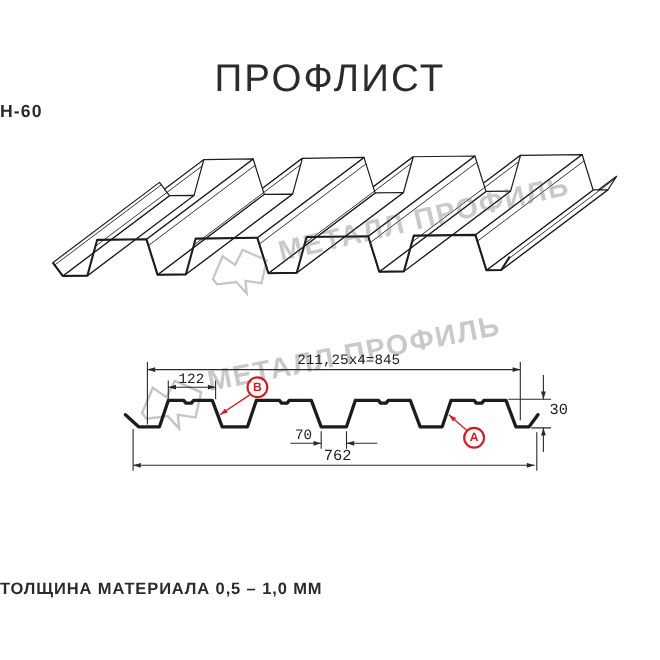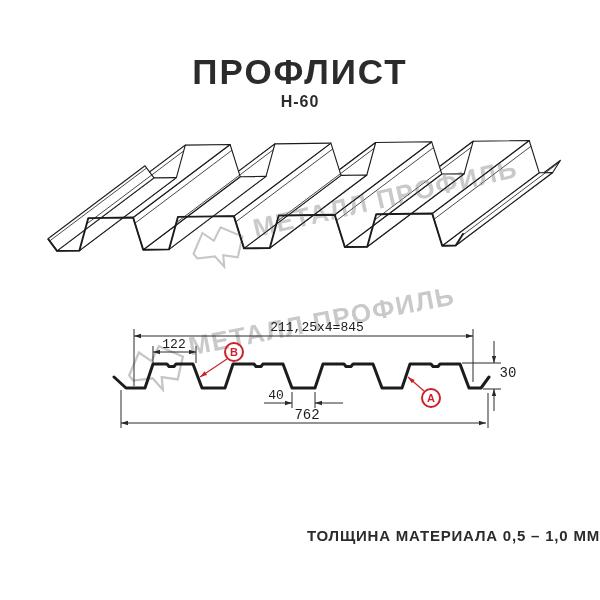--- a/index.html
+++ b/index.html
@@ -1,23 +1,23 @@
 <!DOCTYPE html>
 <html><head>
 <meta charset="utf-8">
 <style>
   html,body{margin:0;padding:0;}
   body{width:600px;height:600px;background:#ffffff;position:relative;overflow:hidden;
        font-family:"Liberation Sans", sans-serif;}
   .abs{position:absolute;}
-  .page-title{left:0;top:52px;width:600px;text-align:center;font-size:35px;font-weight:700;
+  .page-title{left:0;top:52px;width:600px;text-align:center;font-size:35px;font-weight:400;
       letter-spacing:2px;color:#2b2b2b;}
-  .page-subtitle{left:0;top:93px;width:600px;text-align:center;font-size:16px;font-weight:700;
+  .page-subtitle{left:0;top:93px;width:600px;text-align:left;font-size:16px;font-weight:700;
       letter-spacing:1px;color:#2b2b2b;}
-  .page-footer{left:0;top:527px;width:600px;text-align:right;font-size:15px;font-weight:700;
+  .page-footer{left:0;top:527px;width:600px;text-align:left;font-size:15px;font-weight:700;
       letter-spacing:.8px;color:#2b2b2b;}
   .dim-label{font-size:13px;color:#1d1d1d;text-align:center;white-space:nowrap;font-family:Liberation Mono, monospace;}
   .badge{width:16px;height:16px;border:2px solid #cc2127;border-radius:50%;color:#cc2127;
       font-size:11px;font-weight:700;text-align:center;line-height:16px;background:transparent;}
   .wm-text{font-size:26px;font-weight:700;letter-spacing:1.5px;color:#c9c9c9;white-space:nowrap;
       transform-origin:left top;mix-blend-mode:darken;}
   .wm-logo{mix-blend-mode:darken;}
   svg{position:absolute;left:0;}
 </style>
 </head>
@@ -99,20 +99,20 @@
     <line x1="494" y1="96" x2="494" y2="74" stroke="#2a2a2a" stroke-width="1"></line>
     <polygon points="494,74 496.2,81 491.8,81" fill="#2a2a2a"></polygon>
     <line x1="227" y1="44" x2="200" y2="62" stroke="#cc2127" stroke-width="1.2"></line>
     <polygon points="200,62 204.6040116286694,56.28658797888014 207.0446924920604,59.947609273966656" fill="#cc2127"></polygon>
     <line x1="424" y1="76" x2="408" y2="62" stroke="#cc2127" stroke-width="1.2"></line>
     <polygon points="408,62 414.71674700025886,64.95386352672449 411.8193267256374,68.26520098343477" fill="#cc2127"></polygon>
   </svg>
 
 <div class="abs dim-label" style="left:152px;top:337px;width:44px">122</div>
 <div class="abs dim-label" style="left:237px;top:320px;width:160px">211,25x4=845</div>
-<div class="abs dim-label" style="left:262px;top:388px;width:28px">40</div>
+<div class="abs dim-label" style="left:262px;top:388px;width:28px">70</div>
 <div class="abs dim-label" style="left:285px;top:407px;width:44px;font-size:14px">762</div>
 <div class="abs dim-label" style="left:496px;top:365px;width:24px;font-size:14px">30</div>
 
 <div class="abs badge" style="left:224px;top:342px">В</div>
 <div class="abs badge" style="left:421px;top:388px">А</div>
 
 <div class="abs page-footer">ТОЛЩИНА МАТЕРИАЛА 0,5 – 1,0 ММ</div>
 
 </body></html>

